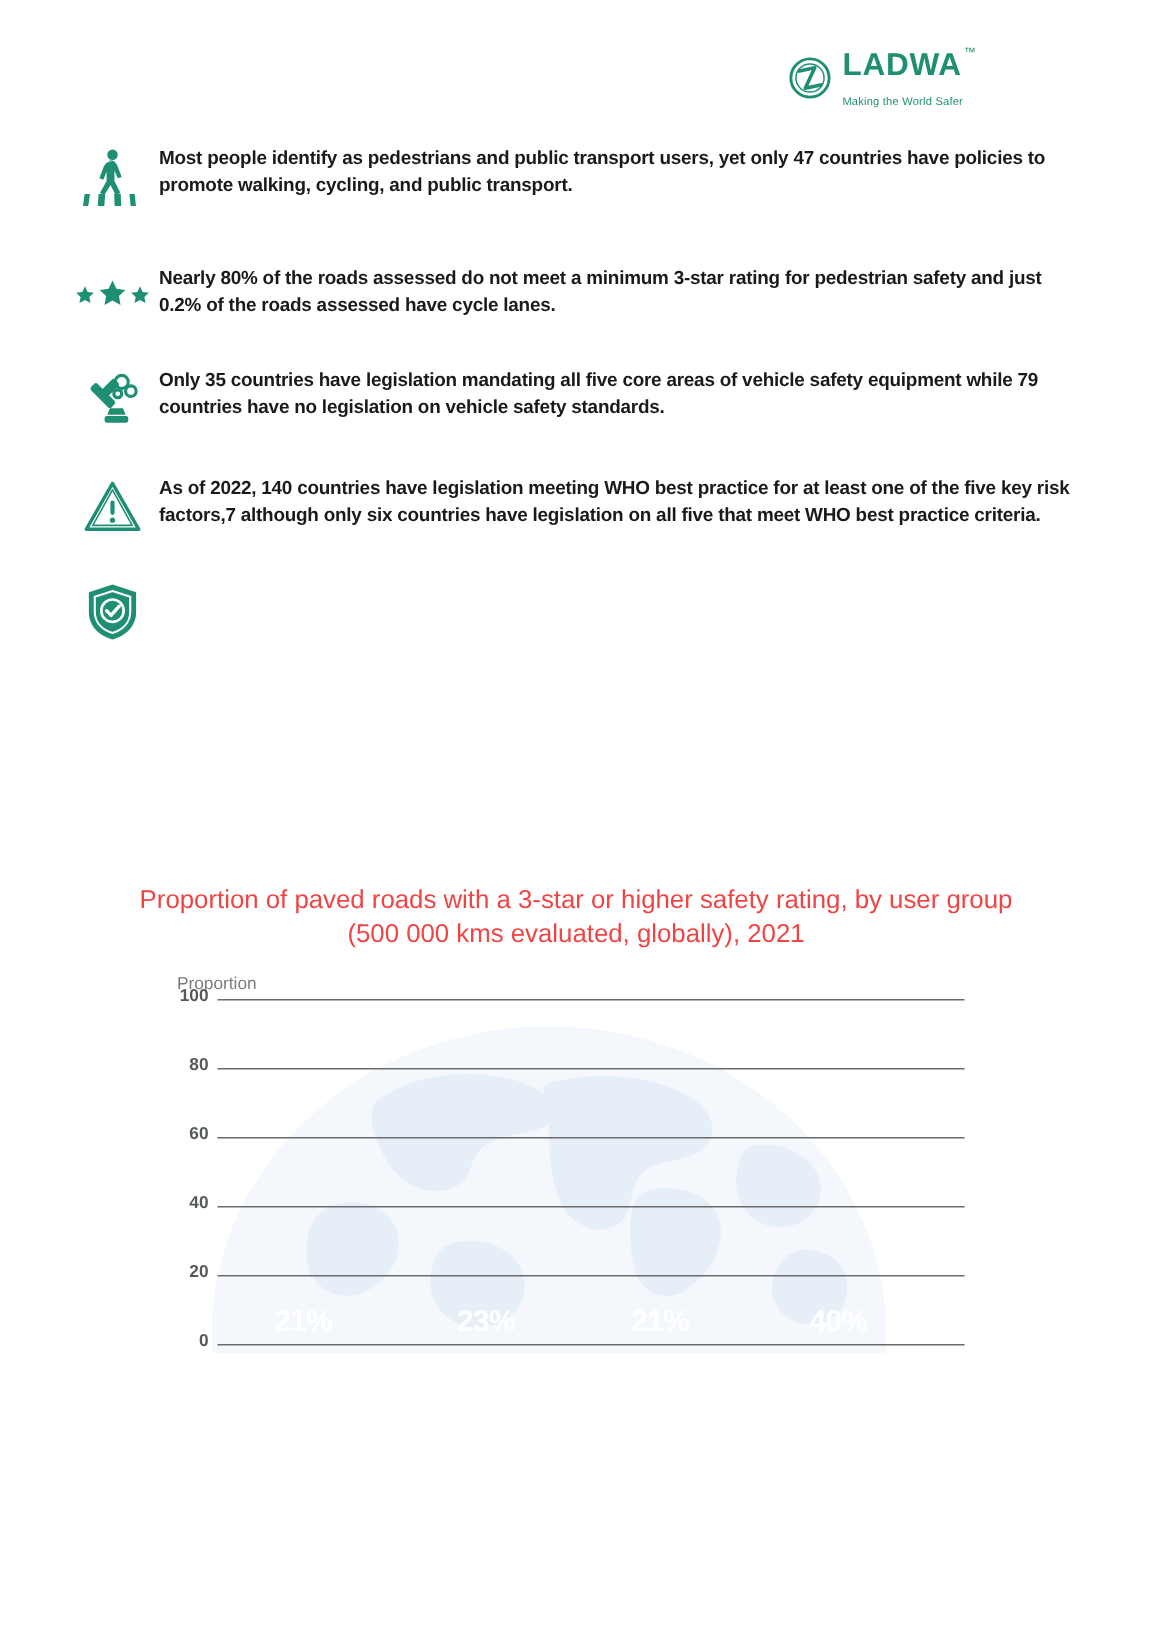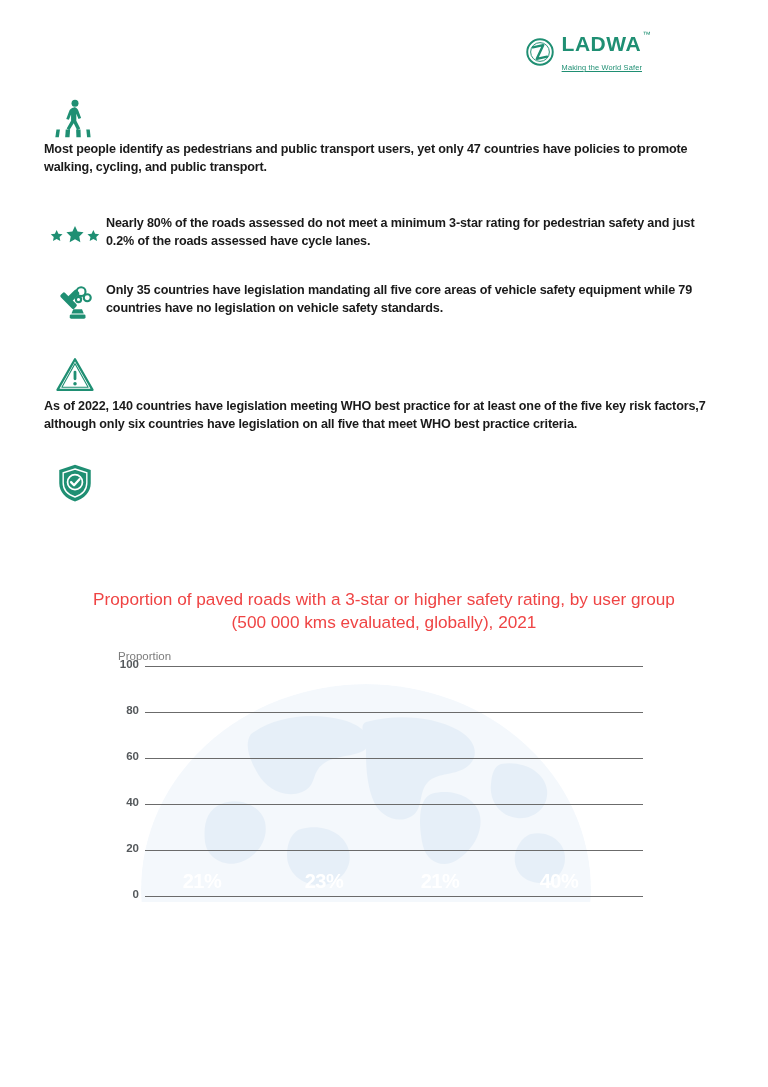--- a/index.html
+++ b/index.html
@@ -23,44 +23,44 @@
   .logo-name {
     font-size: 21px; font-weight: bold; letter-spacing: 0.5px;
     color: #1f8f73; position: relative;
   }
   .logo-tm {
     position: absolute; top: -2px; right: -9px;
     font-size: 8px; font-weight: normal; color: #1f8f73;
   }
   .logo-tag {
     font-size: 7.4px; color: #1f8f73; letter-spacing: 0.15px;
-    margin-top: 10px; white-space: nowrap; text-decoration: underline;
+    margin-top: 10px; white-space: nowrap;
   }
 
   
   .facts { position: absolute; top: 95px; left: 44px; width: 680px; }
   .fact {
     display: flex; align-items: flex-start;
     margin-bottom: 26px;
   }
   .fact-icon {
     width: 62px; flex: none;
     display: flex; justify-content: center; align-items: flex-start;
     padding-top: 2px;
   }
   .fact-icon svg { display: block; }
   .fact-text {
     font-size: 12.6px; font-weight: bold; color: #1a1a1a;
     line-height: 1.45; padding-top: 1px;
     letter-spacing: -0.15px;
   }
-  .f1 { margin-bottom: 36px; flex-direction: column; }
-  .f2 { margin-bottom: 30px; align-items: center; }
+  .f1 { margin-bottom: 36px; }
+  .f2 { margin-bottom: 30px; }
   .f3 { margin-bottom: 28px; }
-  .f4 { margin-bottom: 28px; flex-direction: column; }
+  .f4 { margin-bottom: 28px; }
   .f5 { margin-bottom: 26px; }
   .f2 .fact-icon { padding-top: 9px; }
   .f5 .fact-icon { padding-top: 0px; }
   .f6 .fact-icon { padding-top: 0px; }
 
   
   .chart-block { position: absolute; top: 588px; left: 0; width: 768px; }
   .chart-title {
     width: 600px; margin: 0 auto;
     text-align: center; font-size: 17.2px; color: #ef4444;

